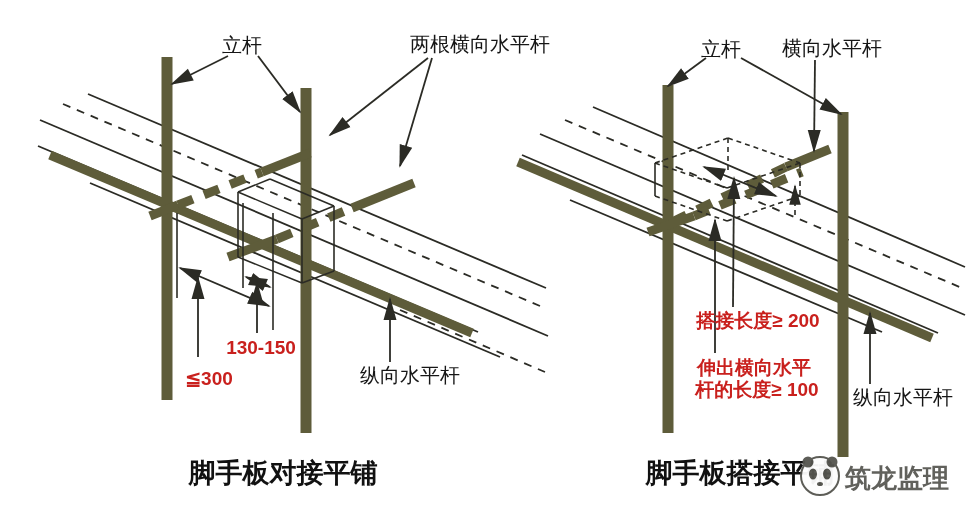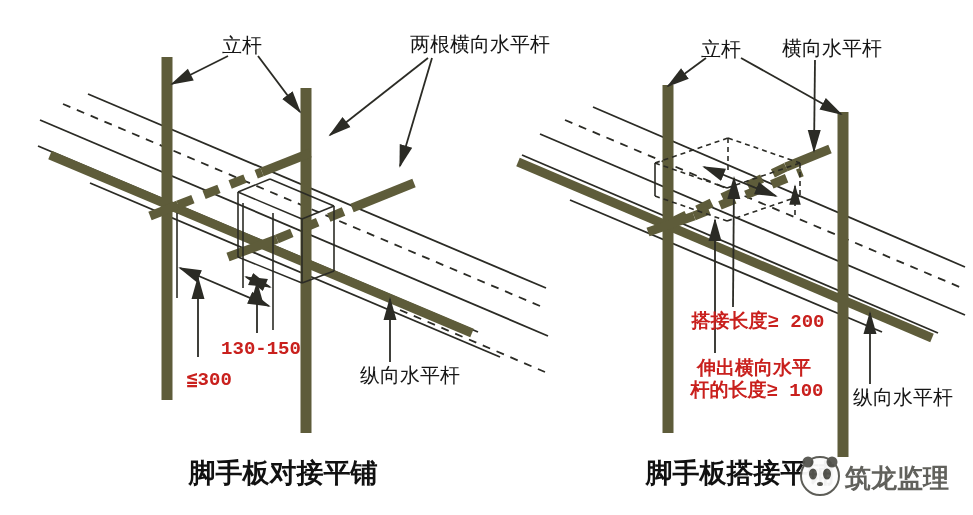--- a/index.html
+++ b/index.html
@@ -1,17 +1,17 @@
 <!DOCTYPE html>
 <html><head>
 <meta charset="utf-8">
 <style>
   html,body{margin:0;padding:0;background:#ffffff;}
   #stage{position:relative;width:973px;height:515px;background:#ffffff;overflow:hidden;
-         font-family:Liberation Mono, monospace;}
+         font-family:Liberation Sans, sans-serif;}
   svg{display:block}
   
   .tl  {stroke:#2b2b25;stroke-width:1.8;fill:none;}
   .tld {stroke:#2b2b25;stroke-width:1.8;fill:none;stroke-dasharray:8 7;}
   .boxd{stroke:#2b2b25;stroke-width:1.6;fill:none;stroke-dasharray:5 4;}
   
   .pole{stroke:#5e5c3a;stroke-width:11;fill:none;}
   .bar {stroke:#5e5c3a;stroke-width:9;fill:none;}
   .rod {stroke:#5e5c3a;stroke-width:9;fill:none;}
   .rodd{stroke:#5e5c3a;stroke-width:9;fill:none;stroke-dasharray:16 12;}

